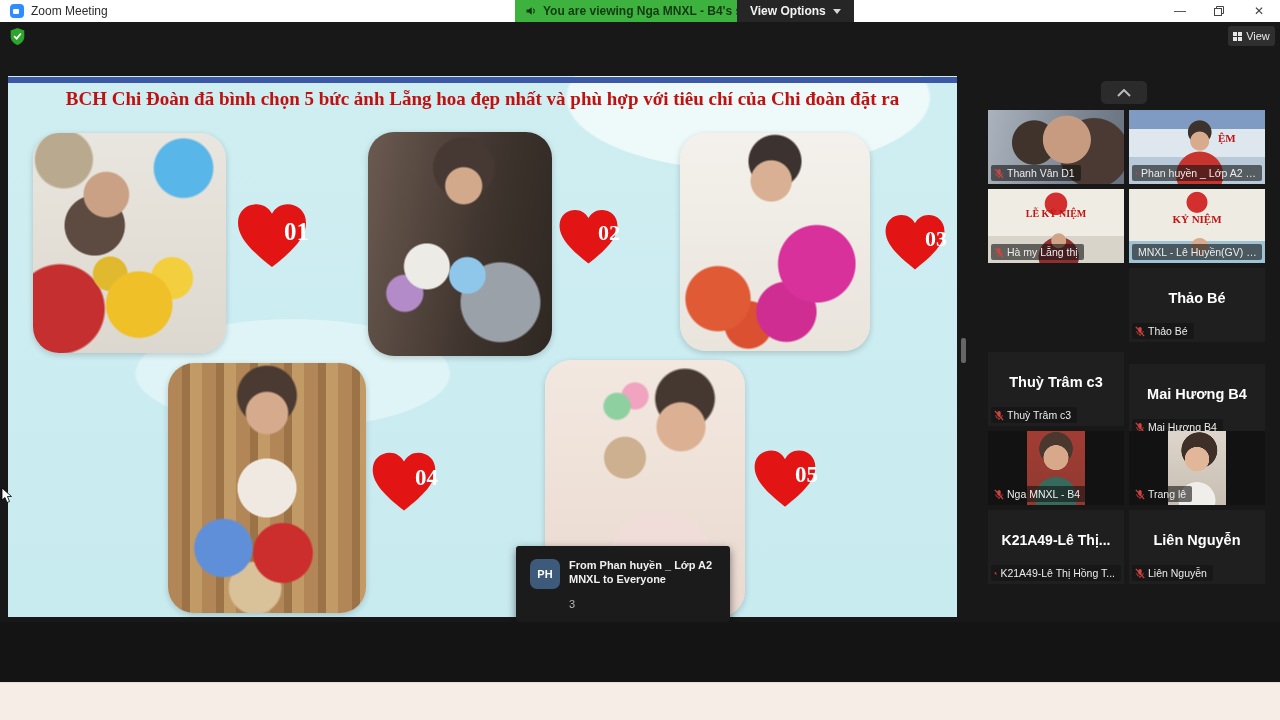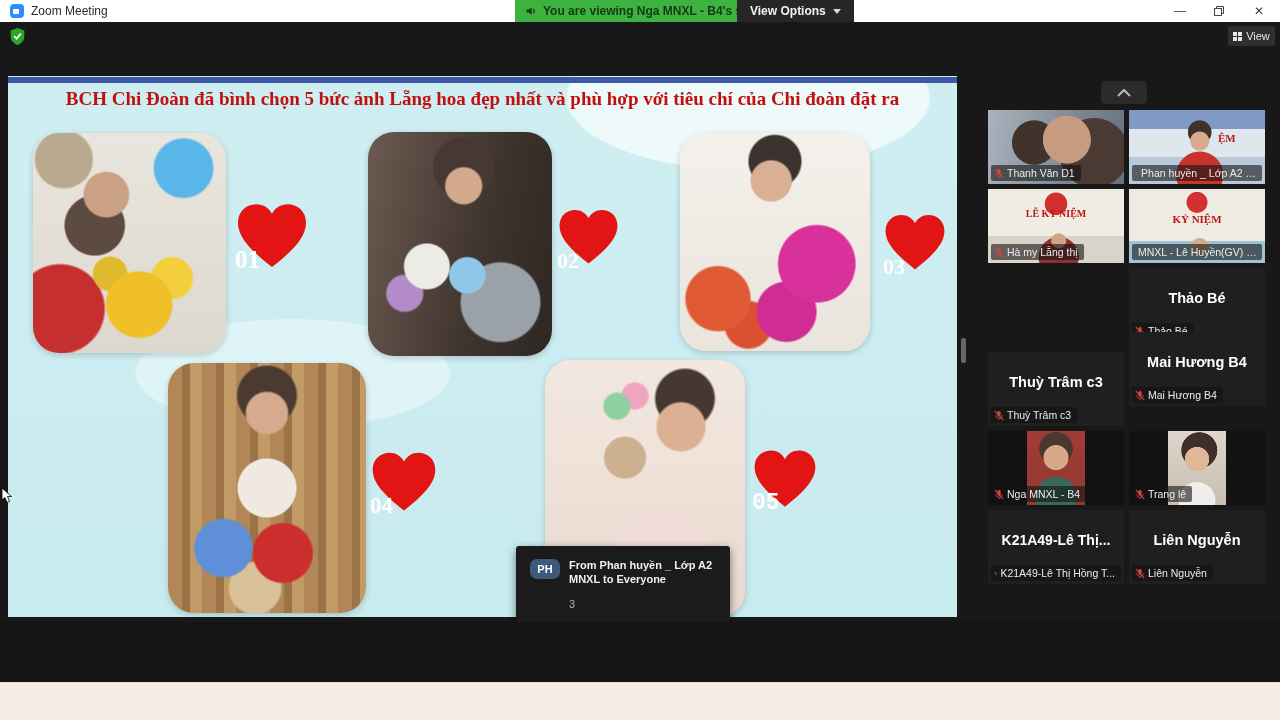--- a/index.html
+++ b/index.html
@@ -80,34 +80,34 @@
       radial-gradient(circle at 68% 26%, #dcb193 0 10%, transparent 11%),
       radial-gradient(circle at 70% 15%, #453831 0 11%, transparent 12%),
       radial-gradient(circle at 40% 38%, #cdb08f 0 10%, transparent 11%),
       radial-gradient(circle at 36% 18%, #8fd0a0 0 5%, transparent 6%),
       radial-gradient(circle at 45% 14%, #f0a4c0 0 5%, transparent 6%),
       radial-gradient(circle at 58% 80%, #f0ddda 0 22%, transparent 23%),
       linear-gradient(#f2e8e0,#ead9cf);}
   .heart{position:absolute;}
   .heart svg{display:block;width:100%;height:100%;}
   .heart span{position:absolute;left:0;top:44%;width:100%;transform:translateY(-50%);
-    text-align:left;color:#fff;font-family:"Liberation Serif",serif;font-weight:bold;margin-top:28px;}
+    text-align:right;color:#fff;font-family:"Liberation Serif",serif;font-weight:bold;}
   .h1{left:227px;top:126px;width:74px;height:68px;} .h1 span{font-size:25px;}
   .h2{left:549px;top:131px;width:63px;height:60px;} .h2 span{font-size:22px;}
   .h3{left:875px;top:136px;width:64px;height:61px;} .h3 span{font-size:22px;}
   .h4{left:362px;top:373px;width:68px;height:66px;} .h4 span{font-size:23px;}
-  .h5{left:744px;top:371px;width:66px;height:64px;} .h5 span{font-size:23px;font-family:Liberation Mono, monospace;}
+  .h5{left:744px;top:371px;width:66px;height:64px;} .h5 span{font-size:23px;}
 
   .scroll-thumb{position:absolute;left:961px;top:338px;width:5px;height:25px;background:#666;border-radius:2px;}
   .cursor{position:absolute;left:1px;top:487px;width:12px;height:17px;}
 
   
   .chat-pop{position:absolute;left:516px;top:546px;width:214px;height:76px;background:#1b1b1b;
     border-radius:3px;box-shadow:0 3px 8px rgba(0,0,0,.5);}
-  .chat-av{position:absolute;left:14px;top:13px;width:30px;height:20px;border-radius:7px;background:#3d5a7a;
+  .chat-av{position:absolute;left:14px;top:13px;width:30px;height:30px;border-radius:7px;background:#3d5a7a;
     color:#fff;font-size:11px;font-weight:bold;display:flex;align-items:center;justify-content:center;}
   .chat-head{position:absolute;left:53px;top:12px;width:155px;color:#f0f0f0;font-size:11px;font-weight:bold;line-height:14px;}
   .chat-msg{position:absolute;left:53px;top:52px;color:#b5b5b5;font-size:11px;}
 
   
   .collapse-btn{position:absolute;left:1101px;top:81px;width:46px;height:23px;background:#2b2b2b;border-radius:5px;
     display:flex;align-items:center;justify-content:center;}
   .tile{position:absolute;width:136px;height:74px;background:#1f1f1f;overflow:hidden;}
   .tile.active{box-shadow:0 0 0 3px #d6d94e;}
   .tname{position:absolute;left:3px;bottom:3px;max-width:130px;background:rgba(18,18,18,.6);border-radius:2px;
@@ -327,21 +327,21 @@
     <div class="cname">Thuỳ Trâm c3</div>
     <div class="tname">
       <svg width="10" height="11" viewBox="0 0 12 13">
           <rect x="4" y="1" width="4" height="7" rx="2" fill="#d04540"></rect>
           <path d="M2 6a4 4 0 0 0 8 0M6 10v2" stroke="#d04540" fill="none"></path>
           <line x1="1" y1="1" x2="11" y2="12" stroke="#d04540" stroke-width="1.4"></line>
         </svg>
       <span>Thuỳ Trâm c3</span>
     </div>
   </div>
-  <div class="tile" style="left:1129px;top:332px">
+  <div class="tile" style="left:1129px;top:364px">
     <div class="cname">Mai Hương B4</div>
     <div class="tname">
       <svg width="10" height="11" viewBox="0 0 12 13">
           <rect x="4" y="1" width="4" height="7" rx="2" fill="#d04540"></rect>
           <path d="M2 6a4 4 0 0 0 8 0M6 10v2" stroke="#d04540" fill="none"></path>
           <line x1="1" y1="1" x2="11" y2="12" stroke="#d04540" stroke-width="1.4"></line>
         </svg>
       <span>Mai Hương B4</span>
     </div>
   </div>

